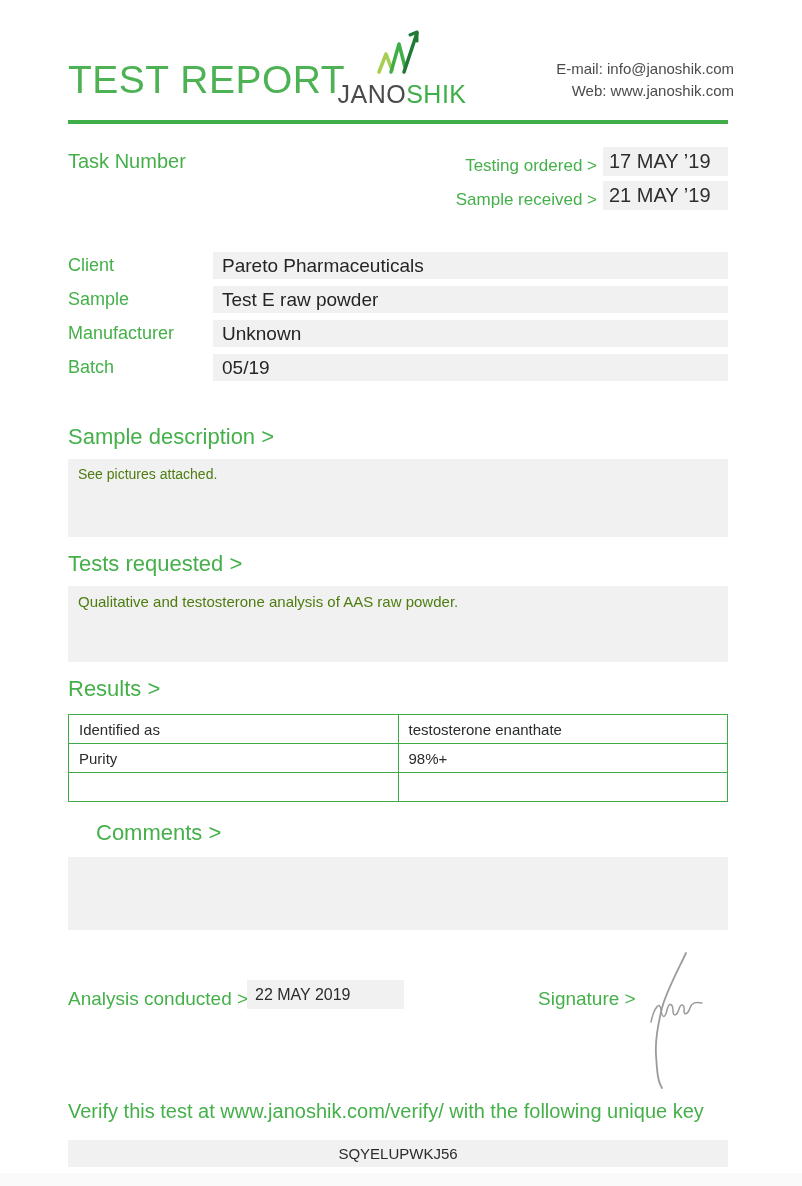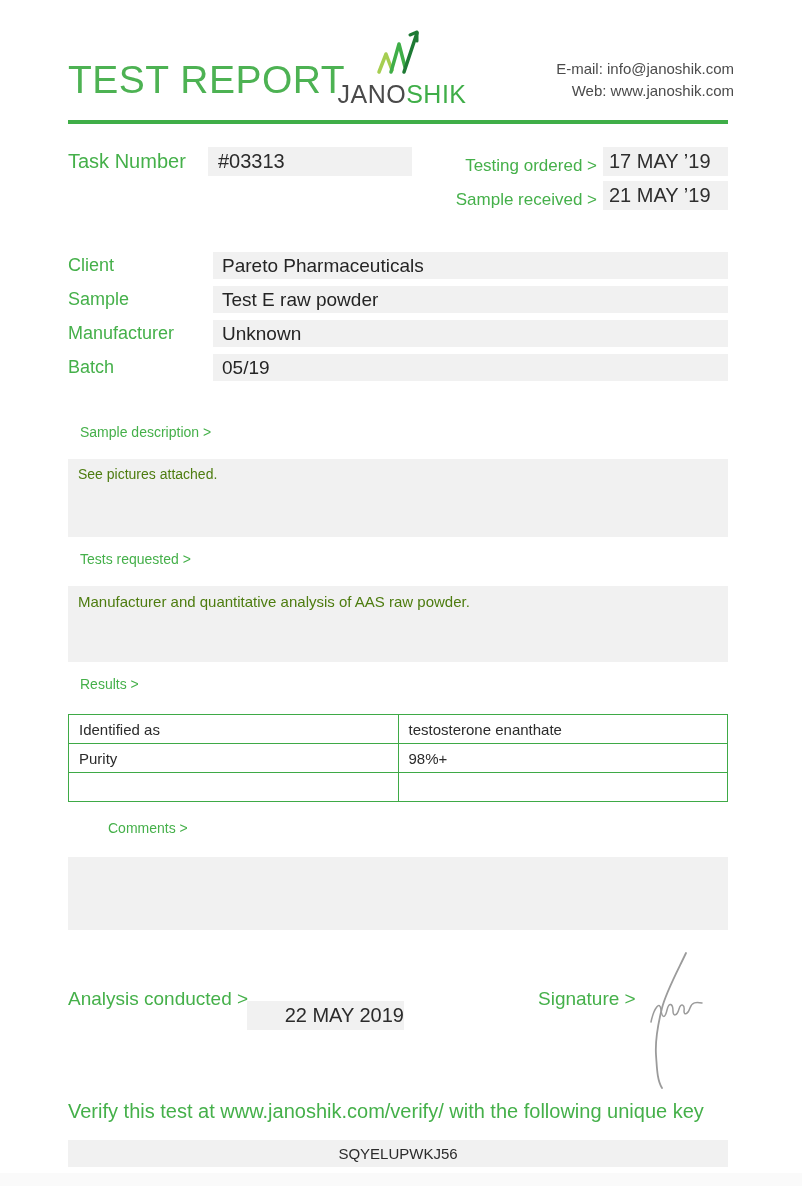--- a/index.html
+++ b/index.html
@@ -19,30 +19,30 @@
   .task-label{left:68px;top:150px;}
   .task-value{left:208px;top:147px;width:194px;height:29px;line-height:29px;padding-left:10px;font-size:20px;}
   .dates{left:448px;top:147px;width:280px;}
   .date-row{display:flex;align-items:flex-end;margin-bottom:5px;height:29px;}
   .date-label{flex:1;text-align:right;font-size:17px;color:#45b04a;padding-right:6px;}
   .date-value{width:119px;height:29px;line-height:29px;padding-left:6px;font-size:20px;background:#f1f1f1;}
   .info{left:68px;top:252px;width:660px;}
   .info-row{display:flex;margin-bottom:7px;height:27px;justify-content:space-between;}
   .info-label{width:145px;font-size:18px;color:#45b04a;line-height:27px;}
   .info-value{flex:1;background:#f1f1f1;font-size:19px;line-height:27px;padding-left:9px;color:#252525;}
-  .sec-h{left:80px;font-size:14px;color:#45b04a;text-align:center;}
+  .sec-h{left:68px;font-size:22px;color:#45b04a;text-align:center;}
   .sec-box{left:68px;width:640px;background:#f1f1f1;padding:7px 10px;font-size:14px;color:#4d7c0f;}
   .desc-h{top:424px;}   .desc-box{top:459px;height:64px;}
   .tests-h{top:551px;}  .tests-box{top:586px;height:62px;font-size:15px;}
   .results-h{top:676px;}
   .comments-h{top:820px;margin-left:28px;} .comments-box{top:857px;height:59px;}
   table.results{position:absolute;left:68px;top:714px;width:660px;border-collapse:collapse;}
   table.results td{border:1.5px solid #3eaa46;height:28px;font-size:15px;padding:0 0 0 10px;width:50%;color:#2b2b2b;}
   .analysis-label{left:68px;top:988px;font-size:19px;color:#45b04a;}
-  .analysis-value{left:247px;top:1001px;width:149px;height:29px;line-height:29px;padding-left:8px;font-size:20px;text-align:right;}
+  .analysis-value{left:247px;top:980px;width:149px;height:29px;line-height:29px;padding-left:8px;font-size:16px;}
   .sig-label{left:538px;top:988px;font-size:19px;color:#45b04a;}
   .sig{left:636px;top:950px;}
   .verify{left:68px;top:1100px;width:680px;font-size:20px;color:#45b04a;white-space:nowrap;}
   .key-box{left:68px;top:1140px;width:660px;height:27px;line-height:27px;text-align:center;font-size:15px;background:#f1f1f1;color:#2b2b2b;}
   .bottom-strip{left:0;top:1173px;width:802px;height:13px;background:#fafafa;}
 </style>
 </head>
 <body>
 
 <div class="page">
@@ -62,21 +62,20 @@
   </div>
 
   <div class="abs contact">
     <div>E-mail: info@janoshik.com</div>
     <div>Web: www.janoshik.com</div>
   </div>
 
   <div class="abs rule"></div>
 
   <div class="abs task-label label-lg">Task Number</div>
-  <div class="abs task-value field">#03313</div>
 
   <div class="abs dates">
     <div class="date-row">
       <span class="date-label">Testing ordered  &gt;</span>
       <span class="date-value">17 MAY ’19</span>
     </div>
     <div class="date-row">
       <span class="date-label">Sample received &gt;</span>
       <span class="date-value">21 MAY ’19</span>
     </div>
@@ -98,21 +97,21 @@
     <div class="info-row">
       <span class="info-label">Batch</span>
       <span class="info-value">05/19</span>
     </div>
   </div>
 
   <div class="abs sec-h desc-h">Sample description &gt;</div>
   <div class="abs sec-box desc-box">See pictures attached.</div>
 
   <div class="abs sec-h tests-h">Tests requested &gt;</div>
-  <div class="abs sec-box tests-box">Manufacturer and quantitative analysis of AAS raw powder.</div>
+  <div class="abs sec-box tests-box">Qualitative and testosterone analysis of AAS raw powder.</div>
 
   <div class="abs sec-h results-h">Results &gt;</div>
   <table class="results">
     <tbody>
       <tr>
         <td>Identified as</td>
         <td>testosterone enanthate</td>
       </tr>
       <tr>
         <td>Purity</td>

